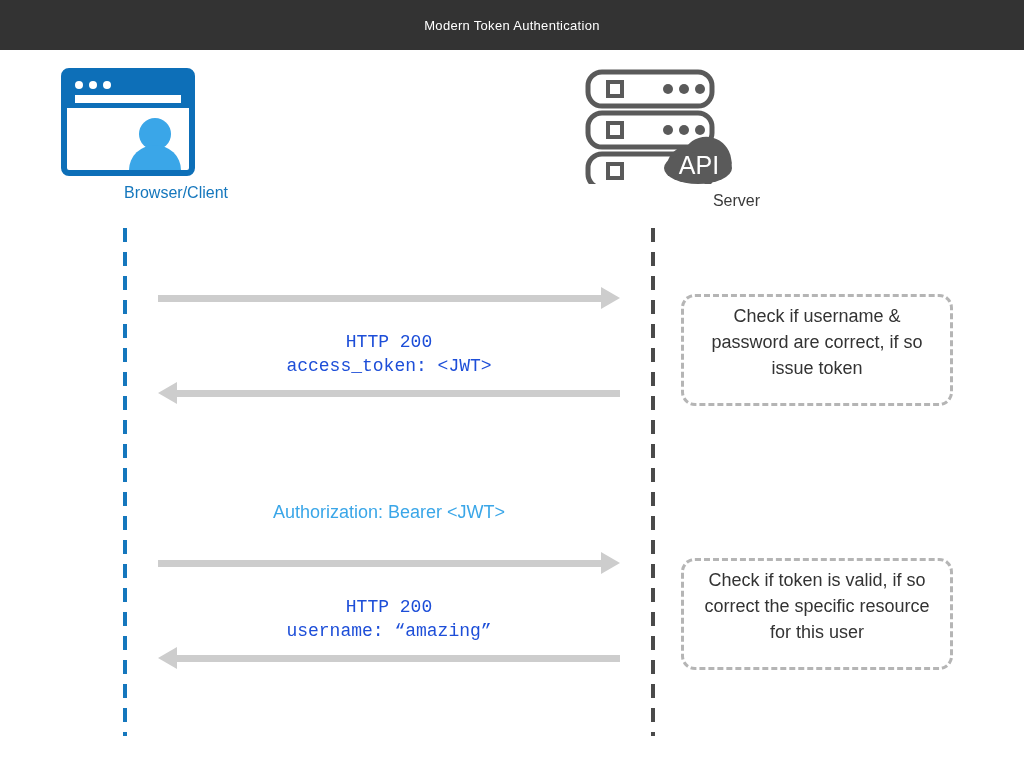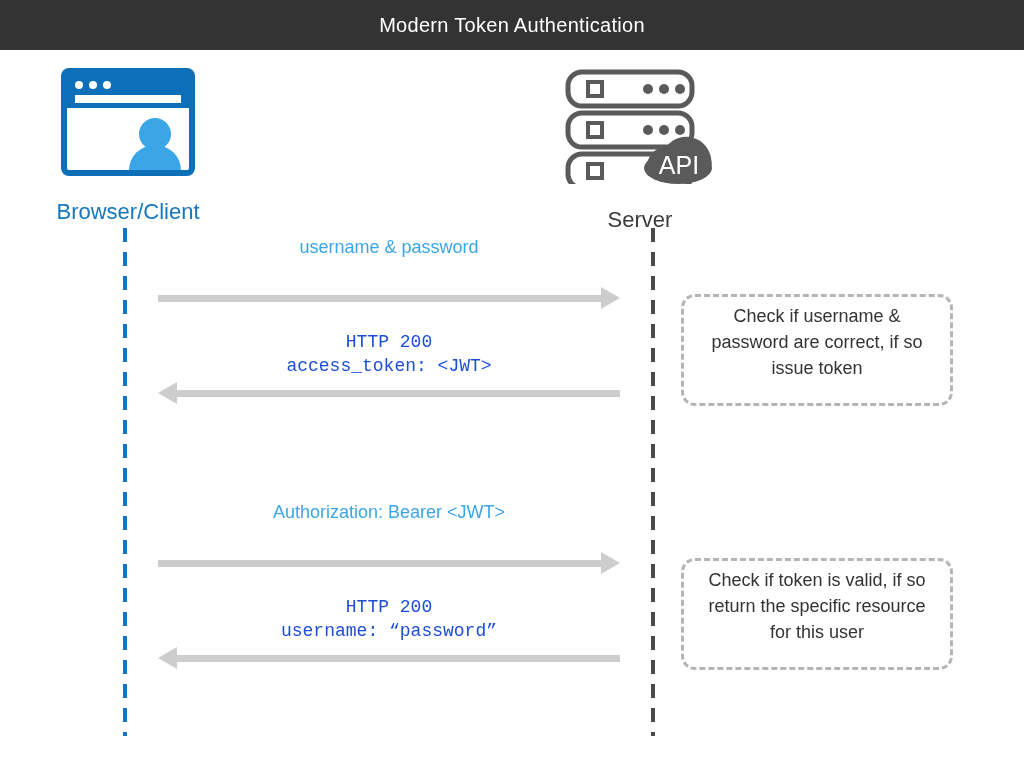--- a/index.html
+++ b/index.html
@@ -22,46 +22,47 @@
     left: 0; top: 0;
     width: 1024px;
     height: 50px;
     background: #333333;
     display: flex;
     align-items: center;
     justify-content: center;
   }
   .header-title {
     color: #ffffff;
-    font-size: 20px;
+    font-size: 13px;
     letter-spacing: 0.3px;
     font-weight: 400;
   }
 
   
   .diagram {
     position: absolute;
     left: 0; top: 50px;
     width: 1024px;
     height: 714px;
   }
 
   
   .actor {
     position: absolute;
     text-align: center;
   }
   .actor-label {
-    font-size: 22px;
-    margin-top: 23px;
+    font-size: 16px;
+    margin-top: 8px;
     white-space: nowrap;
+    text-align: right;
   }
   .actor-client { left: 28px; top: 18px; width: 200px; }
   .actor-client .actor-label { color: #1577bd; }
-  .actor-server { left: 540px; top: 14px; width: 200px; }
+  .actor-server { left: 560px; top: 14px; width: 200px; }
   .actor-server .actor-label { color: #3a3a3a; }
 
   .icon-wrap {
     display: flex;
     justify-content: center;
     align-items: flex-end;
   }
 
   
   .lifeline {
@@ -188,21 +189,20 @@
       </svg>
     </div>
     <div class="actor-label">Server</div>
   </div>
 
   <div class="lifeline lifeline-client"></div>
   <div class="lifeline lifeline-server"></div>
 
   <div class="message" style="left:158px; top:186px; width:462px;">
     <div class="msg-labels" style="top:0;">
-      <div class="msg-line-2 blue-light">username &amp; password</div>
     </div>
     <div class="arrow arrow-right" style="left:0; top:56px; width:462px;">
       <div class="arrow-shaft"></div>
       <div class="arrow-head"></div>
     </div>
   </div>
 
   <div class="message" style="left:158px; top:281px; width:462px;">
     <div class="msg-labels" style="top:0;">
       <div class="msg-line-1 gray-dark">HTTP 200</div>
@@ -220,29 +220,29 @@
     </div>
     <div class="arrow arrow-right" style="left:0; top:56px; width:462px;">
       <div class="arrow-shaft"></div>
       <div class="arrow-head"></div>
     </div>
   </div>
 
   <div class="message" style="left:158px; top:546px; width:462px;">
     <div class="msg-labels" style="top:0;">
       <div class="msg-line-1 gray-dark">HTTP 200</div>
-      <div class="msg-line-2 gray-dark">username: “password”</div>
+      <div class="msg-line-2 gray-dark">username: “amazing”</div>
     </div>
     <div class="arrow arrow-left" style="left:0; top:56px; width:462px;">
       <div class="arrow-shaft"></div>
       <div class="arrow-head"></div>
     </div>
   </div>
 
   <div class="note" style="left:681px; top:244px; width:272px; height:112px;">
     <span>Check if username &amp; password are correct, if so issue token</span>
   </div>
 
   <div class="note" style="left:681px; top:508px; width:272px; height:112px;">
-    <span>Check if token is valid, if so return the specific resource for this user</span>
+    <span>Check if token is valid, if so correct the specific resource for this user</span>
   </div>
 
 </div>
 
 </body></html>

